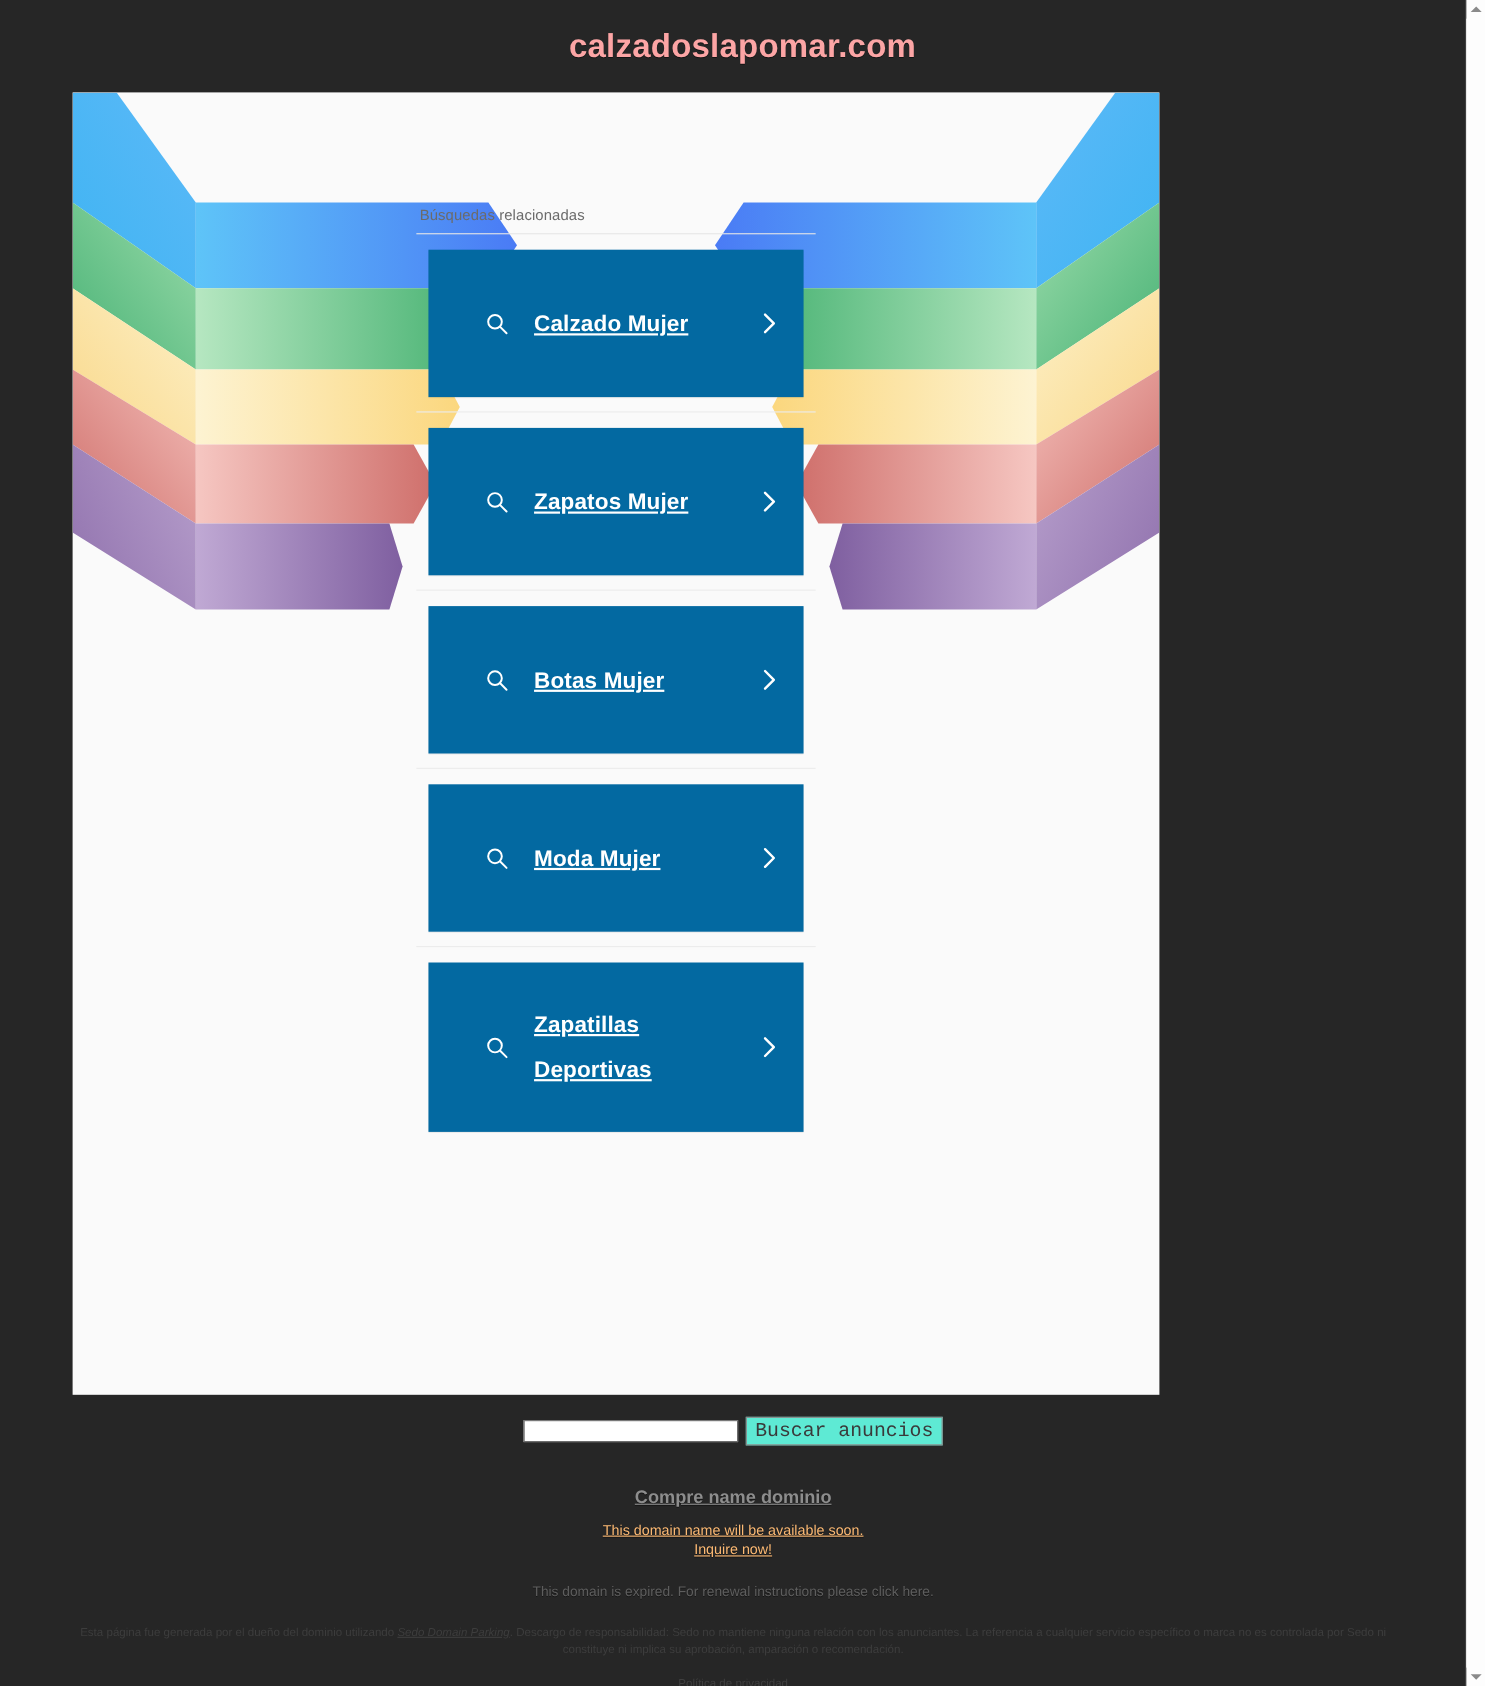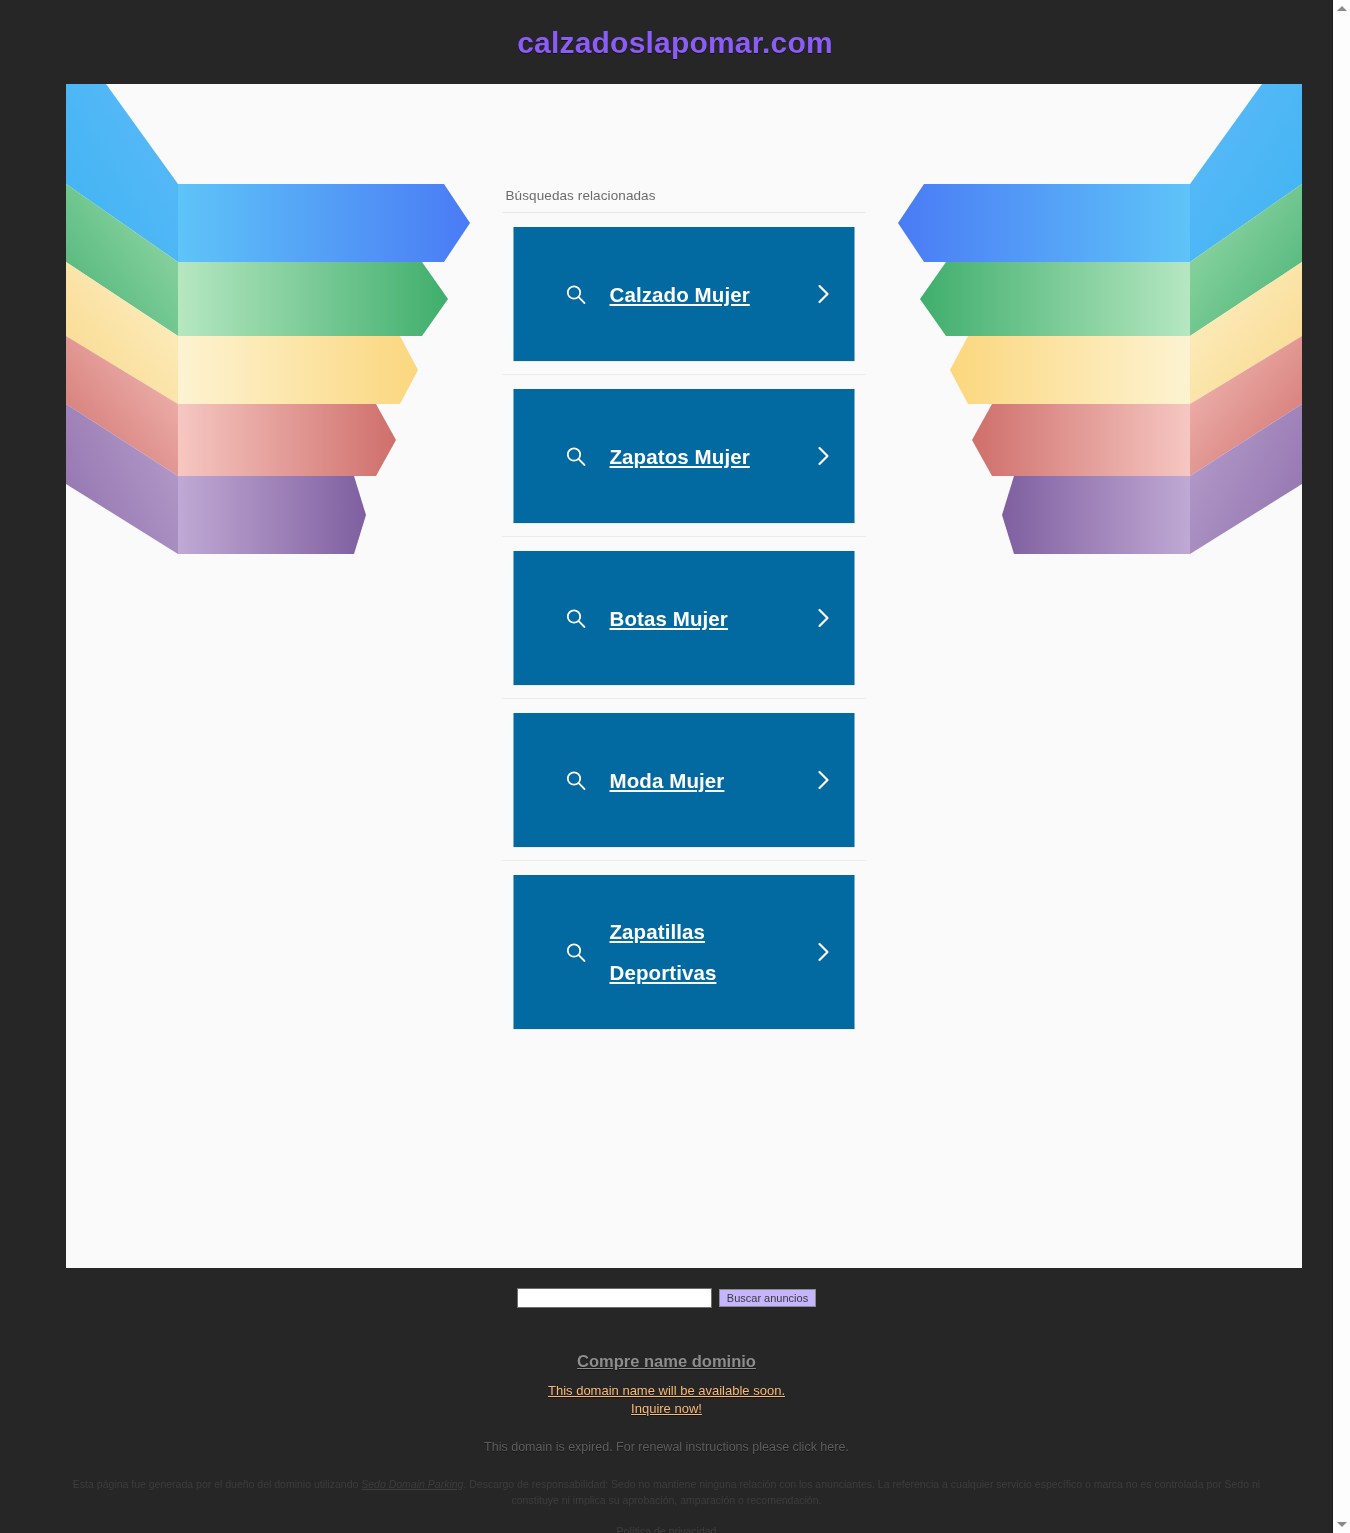--- a/index.html
+++ b/index.html
@@ -11,37 +11,37 @@
     height: 1533px;
     background: #262626;
     font-family: "Liberation Sans", sans-serif;
     overflow: hidden;
     position: relative;
   }
 
   
   .page-title {
     text-align: center;
-    color: #8b5cf6;
+    color: #fca5a5;
     font-size: 30px;
     font-weight: bold;
     letter-spacing: .2px;
     padding-top: 23px;
     margin: 0;
     height: 40px;
     line-height: 40px;
     text-shadow: 0 1px 0 rgba(0,0,0,.5);
   }
 
   
   .content-frame {
     position: absolute;
     left: 66px;
     top: 84px;
-    width: 1236px;
+    width: 988px;
     height: 1184px;
     background: #fafafa;
     overflow: hidden;
   }
 
   
   .ribbon-art {
     position: absolute;
     top: 0;
     width: 420px;
@@ -131,25 +131,25 @@
     height: 16px;
     border: 1px solid #6d6d6d;
     background: #ffffff;
     font-size: 12px;
     font-family: "Liberation Sans", sans-serif;
     padding: 1px 3px;
     box-sizing: content-box;
     outline: none;
   }
   .search-btn {
-    background: #c4b5fd;
+    background: #5eead4;
     border: 1px solid #8a8a8a;
     color: #3a3a3a;
-    font-size: 11px;
-    font-family: Liberation Sans, sans-serif;
+    font-size: 18px;
+    font-family: Liberation Mono, monospace;
     padding: 2px 7px;
     cursor: pointer;
   }
 
   
   .footer {
     position: absolute;
     top: 1352px;
     left: 0;
     width: 1333px;

